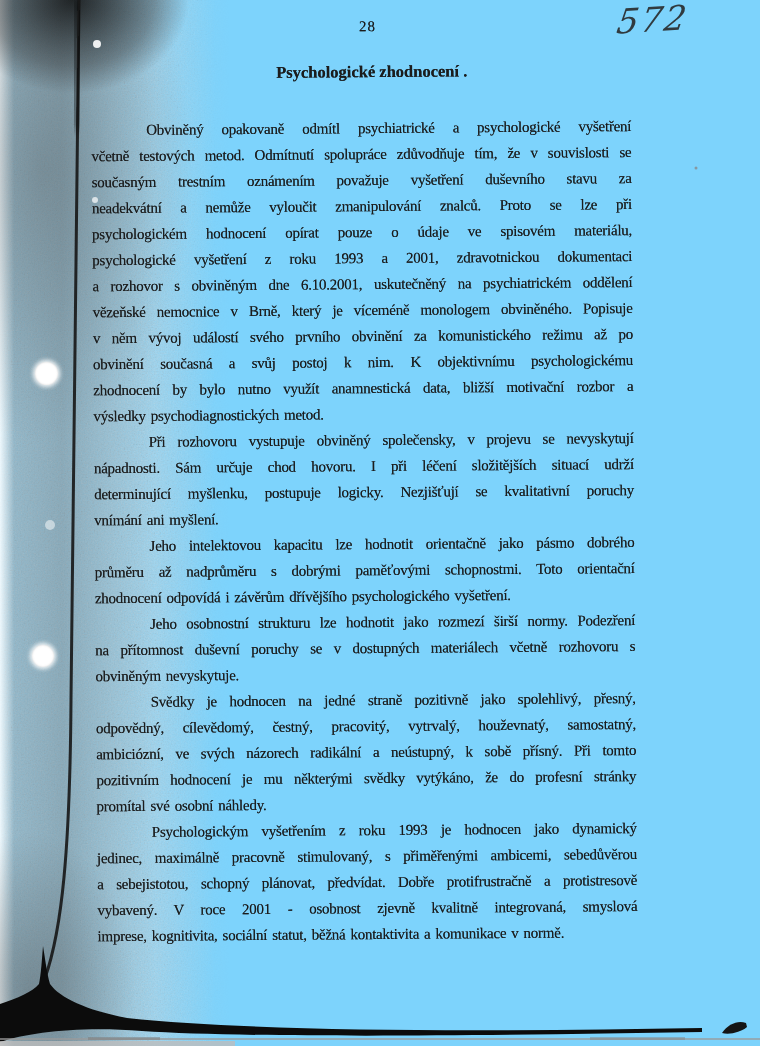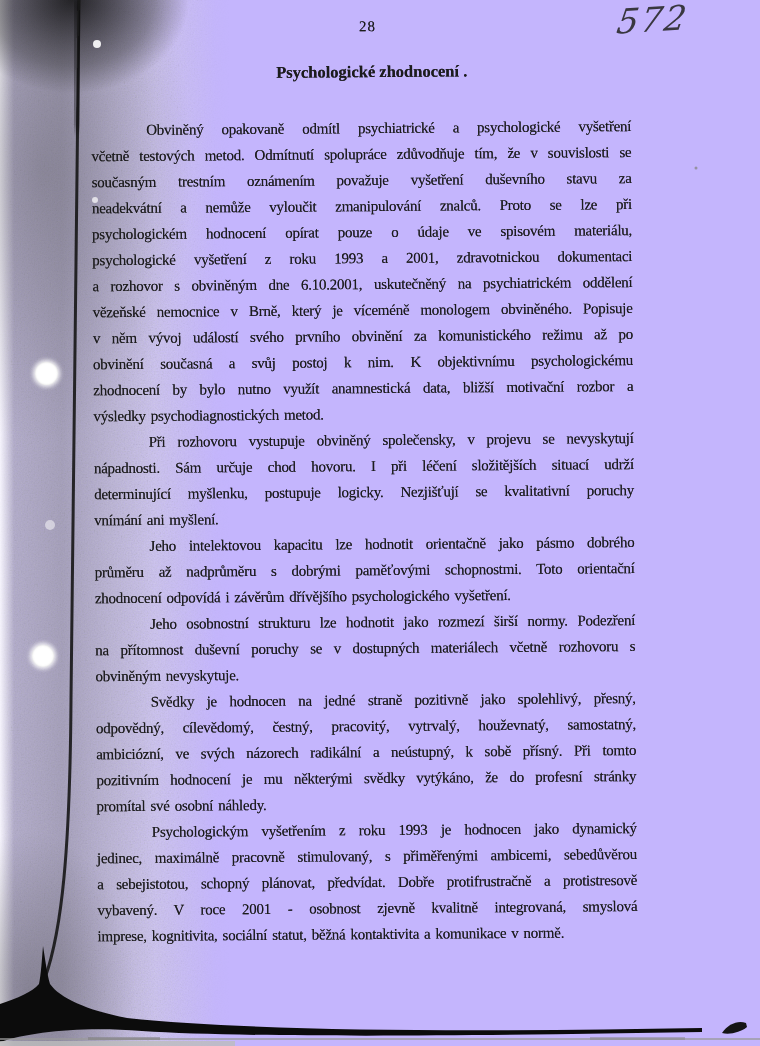--- a/index.html
+++ b/index.html
@@ -1,20 +1,20 @@
 <!DOCTYPE html>
 <html><head>
 <meta charset="utf-8">
 <style>
   html,body{margin:0;padding:0;}
   body{
     width:760px;height:1046px;background:#ffffff;overflow:hidden;position:relative;
     font-family:"Liberation Serif","DejaVu Serif",serif;
   }
-  #scan-page{position:absolute;inset:0;background:#c4b5fd;}
+  #scan-page{position:absolute;inset:0;background:#7dd3fc;}
   
   #noise-layer{position:absolute;top:0;left:0;z-index:1;}
   .band-shade{
     position:absolute;top:0;left:0;width:230px;height:1046px;z-index:2;pointer-events:none;
     background:linear-gradient(to right,
       rgba(255,255,255,.85) 0px, rgba(160,160,160,.50) 14px,
       rgba(140,140,140,.55) 62px, rgba(175,175,175,.45) 112px,
       rgba(215,215,215,.30) 155px, rgba(255,255,255,0) 215px);
   }
   .topleft-dark{

